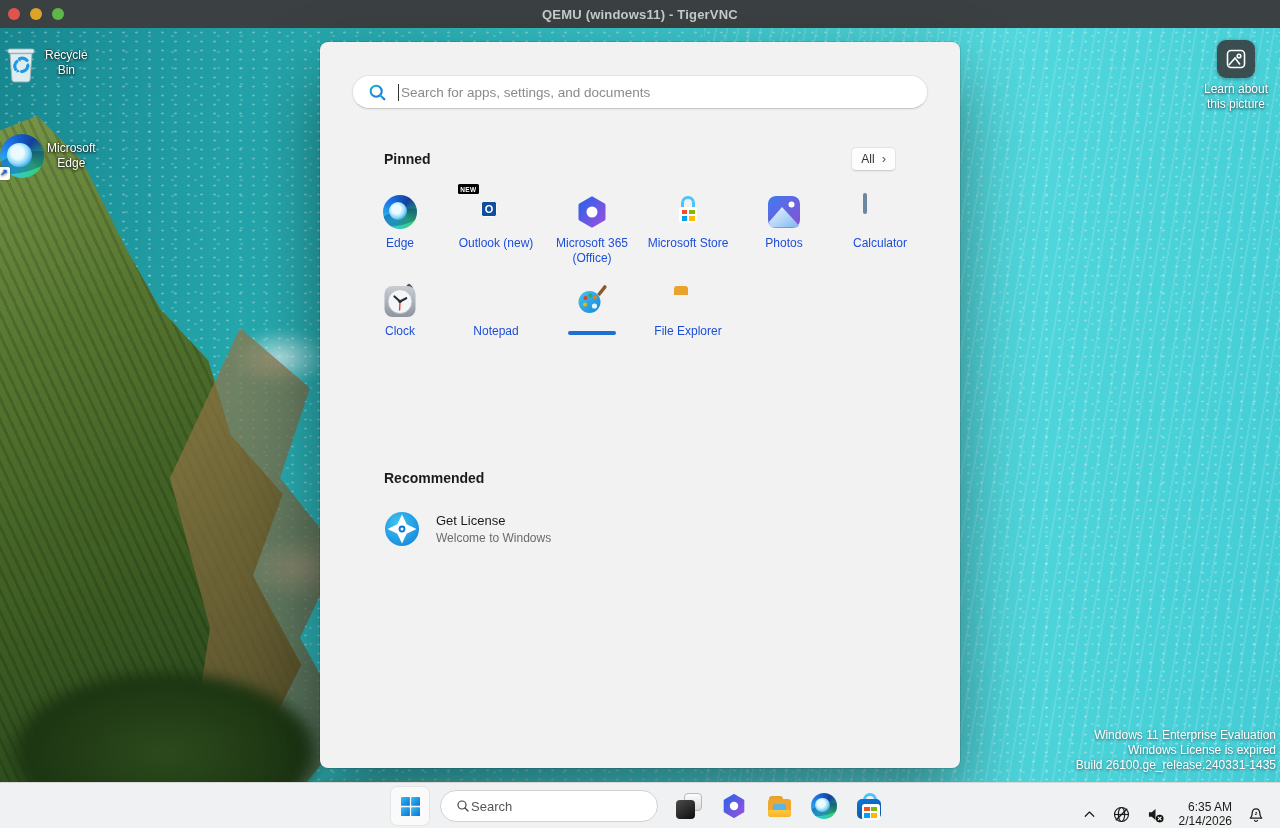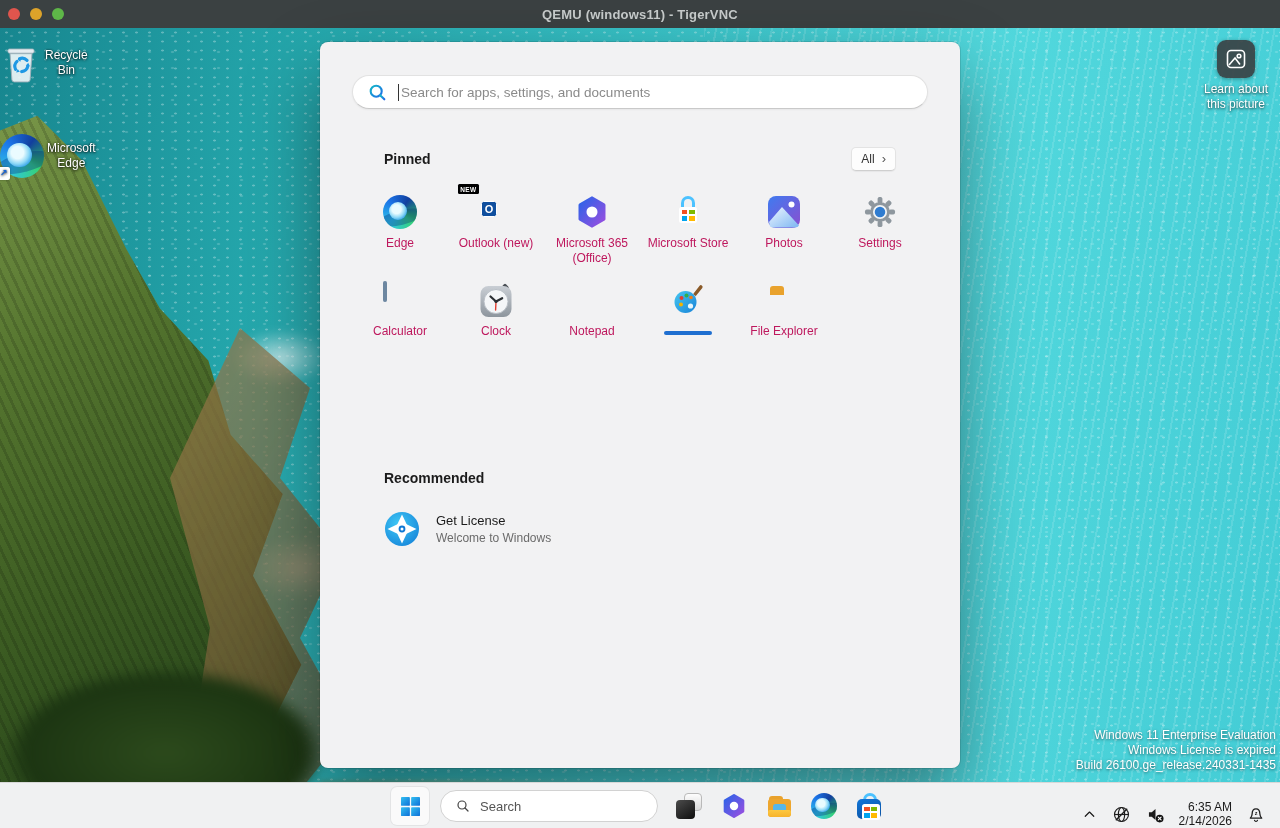--- a/index.html
+++ b/index.html
@@ -72,21 +72,21 @@
   .sm-pinned-head{margin:38px 64px 0;display:flex;align-items:center;justify-content:space-between;}
   .sec-title{font-size:14px;font-weight:700;color:#1b1b1b;}
   .all-btn{background:#fdfdfd;border:1px solid #e3e3e3;border-bottom-color:#cfcfcf;border-radius:5px;
     height:24px;padding:0 9px;display:flex;align-items:center;gap:7px;font-size:12px;color:#333;
     box-shadow:0 1px 1px rgba(0,0,0,.05);cursor:default;}
   .all-btn .chev{font-size:13px;color:#555;line-height:1;transform:translateY(-1px);}
   .app-grid{margin:16px 32px 0;display:grid;grid-template-columns:repeat(6,96px);}
   .app-tile{height:88px;display:flex;flex-direction:column;align-items:center;padding-top:8px;
     border-radius:6px;cursor:default;}
   .app-tile .ic{width:34px;height:34px;position:relative;flex:0 0 auto;}
-  .app-label{margin-top:7px;font-size:12px;line-height:15px;color:#be185d;text-align:center;max-width:94px;}
+  .app-label{margin-top:7px;font-size:12px;line-height:15px;color:#1d4ed8;text-align:center;max-width:94px;}
   .loading-line{margin-top:14px;width:48px;height:4px;border-radius:2px;background:#1f6fd0;}
   .sm-rec-head{margin:106px 64px 0;}
   .rec-item{margin:24px 64px 0;display:flex;align-items:center;gap:16px;cursor:default;}
   .rec-icon{width:36px;height:36px;}
   .rec-title{font-size:13px;color:#1b1b1b;}
   .rec-sub{font-size:12px;color:#6b6b6b;margin-top:3px;}
   .sm-footer{position:absolute;left:0;right:0;bottom:0;height:64px;background:#ececee;
     display:flex;align-items:center;justify-content:space-between;padding:0 58px 0 66px;}
   .user-chip{display:flex;align-items:center;gap:14px;cursor:default;}
   .avatar{width:26px;height:26px;border-radius:50%;background:#fdfdfd;display:flex;align-items:center;
@@ -96,21 +96,21 @@
     border-radius:5px;cursor:default;}
 
   
   .taskbar{position:absolute;left:0;right:0;bottom:0;height:46px;background:#f0f1f2;
     border-top:1px solid #d8d8d8;}
   .tb-center{position:absolute;left:50%;top:0;height:46px;transform:translateX(-50%);
     display:flex;align-items:center;gap:5px;}
   .tb-btn{width:40px;height:40px;border-radius:6px;display:flex;align-items:center;justify-content:center;cursor:default;}
   .tb-start{background:#fafafa;box-shadow:0 0 0 1px rgba(0,0,0,.05);width:38px;height:38px;}
   .tb-search{width:218px;height:32px;background:#fff;border:1px solid #d2d2d2;border-radius:16px;
-    display:flex;align-items:center;gap:9px;padding:0 14px;margin:0 6px;cursor:default;}
+    display:flex;align-items:center;padding:0 14px;margin:0 6px;cursor:default;}
   .tb-search span{font-size:13px;color:#555;}
   .tb-tray{position:absolute;right:10px;top:8px;height:46px;display:flex;align-items:center;gap:7px;}
   .tray-btn{display:flex;align-items:center;justify-content:center;border-radius:4px;cursor:default;padding:3px;}
   .clock-block{text-align:right;font-size:12px;line-height:14px;color:#1b1b1b;padding:0 3px;cursor:default;}
 
   
   .edge-ic{border-radius:50%;width:100%;height:100%;position:relative;overflow:hidden;
     background:conic-gradient(from 130deg at 50% 50%,#35d07c,#2fc7e8 95deg,#1b74e8 185deg,#123f9e 265deg,#2bb564 340deg,#35d07c);}
   .edge-ic::after{content:"";position:absolute;left:17%;top:20%;width:55%;height:55%;border-radius:50%;
     background:radial-gradient(circle at 42% 40%,#eafbff 0 30%,#8fd9f7 55%,#2b9de8 78%,transparent 80%);}
@@ -314,40 +314,20 @@
               </linearGradient>
             </defs>
           <rect x="1" y="1" width="32" height="32" rx="8" fill="url(#phg)"></rect>
           <circle cx="24.5" cy="9.5" r="3" fill="#fff"></circle>
           <path d="M2 27 L15 12 L32 30.5 Q31 32.5 28 32.5 L6 32.5 Q2.5 32.5 2.5 29 Z" fill="url(#phg2)"></path>
         </svg>
       </span>
       <span class="app-label">Photos</span>
     </div>
 
-    <div class="app-tile">
-      <span class="ic">
-        <svg class="svg-ic" viewBox="0 0 24 24">
-          <g fill="#8e979e">
-            <circle cx="12" cy="12" r="7"></circle>
-            <rect x="10.3" y="1.4" width="3.4" height="4.4" rx="1.3"></rect>
-            <rect x="10.3" y="18.2" width="3.4" height="4.4" rx="1.3"></rect>
-            <rect x="10.3" y="1.4" width="3.4" height="4.4" rx="1.3" transform="rotate(45 12 12)"></rect>
-            <rect x="10.3" y="1.4" width="3.4" height="4.4" rx="1.3" transform="rotate(90 12 12)"></rect>
-            <rect x="10.3" y="1.4" width="3.4" height="4.4" rx="1.3" transform="rotate(135 12 12)"></rect>
-            <rect x="10.3" y="18.2" width="3.4" height="4.4" rx="1.3" transform="rotate(45 12 12)"></rect>
-            <rect x="10.3" y="18.2" width="3.4" height="4.4" rx="1.3" transform="rotate(90 12 12)"></rect>
-            <rect x="10.3" y="18.2" width="3.4" height="4.4" rx="1.3" transform="rotate(135 12 12)"></rect>
-          </g>
-          <circle cx="12" cy="12" r="5" fill="#f0f3f5"></circle>
-          <circle cx="12" cy="12" r="3.7" fill="#2f7cd0"></circle>
-        </svg>
-      </span>
-      <span class="app-label">Settings</span>
-    </div>
 
     <div class="app-tile">
       <span class="ic">
         <span class="calc-ic"><span class="scr"></span>
           <span class="keys">
               <i></i>
               <i></i>
               <i></i>
               <i></i>
               <i></i>

